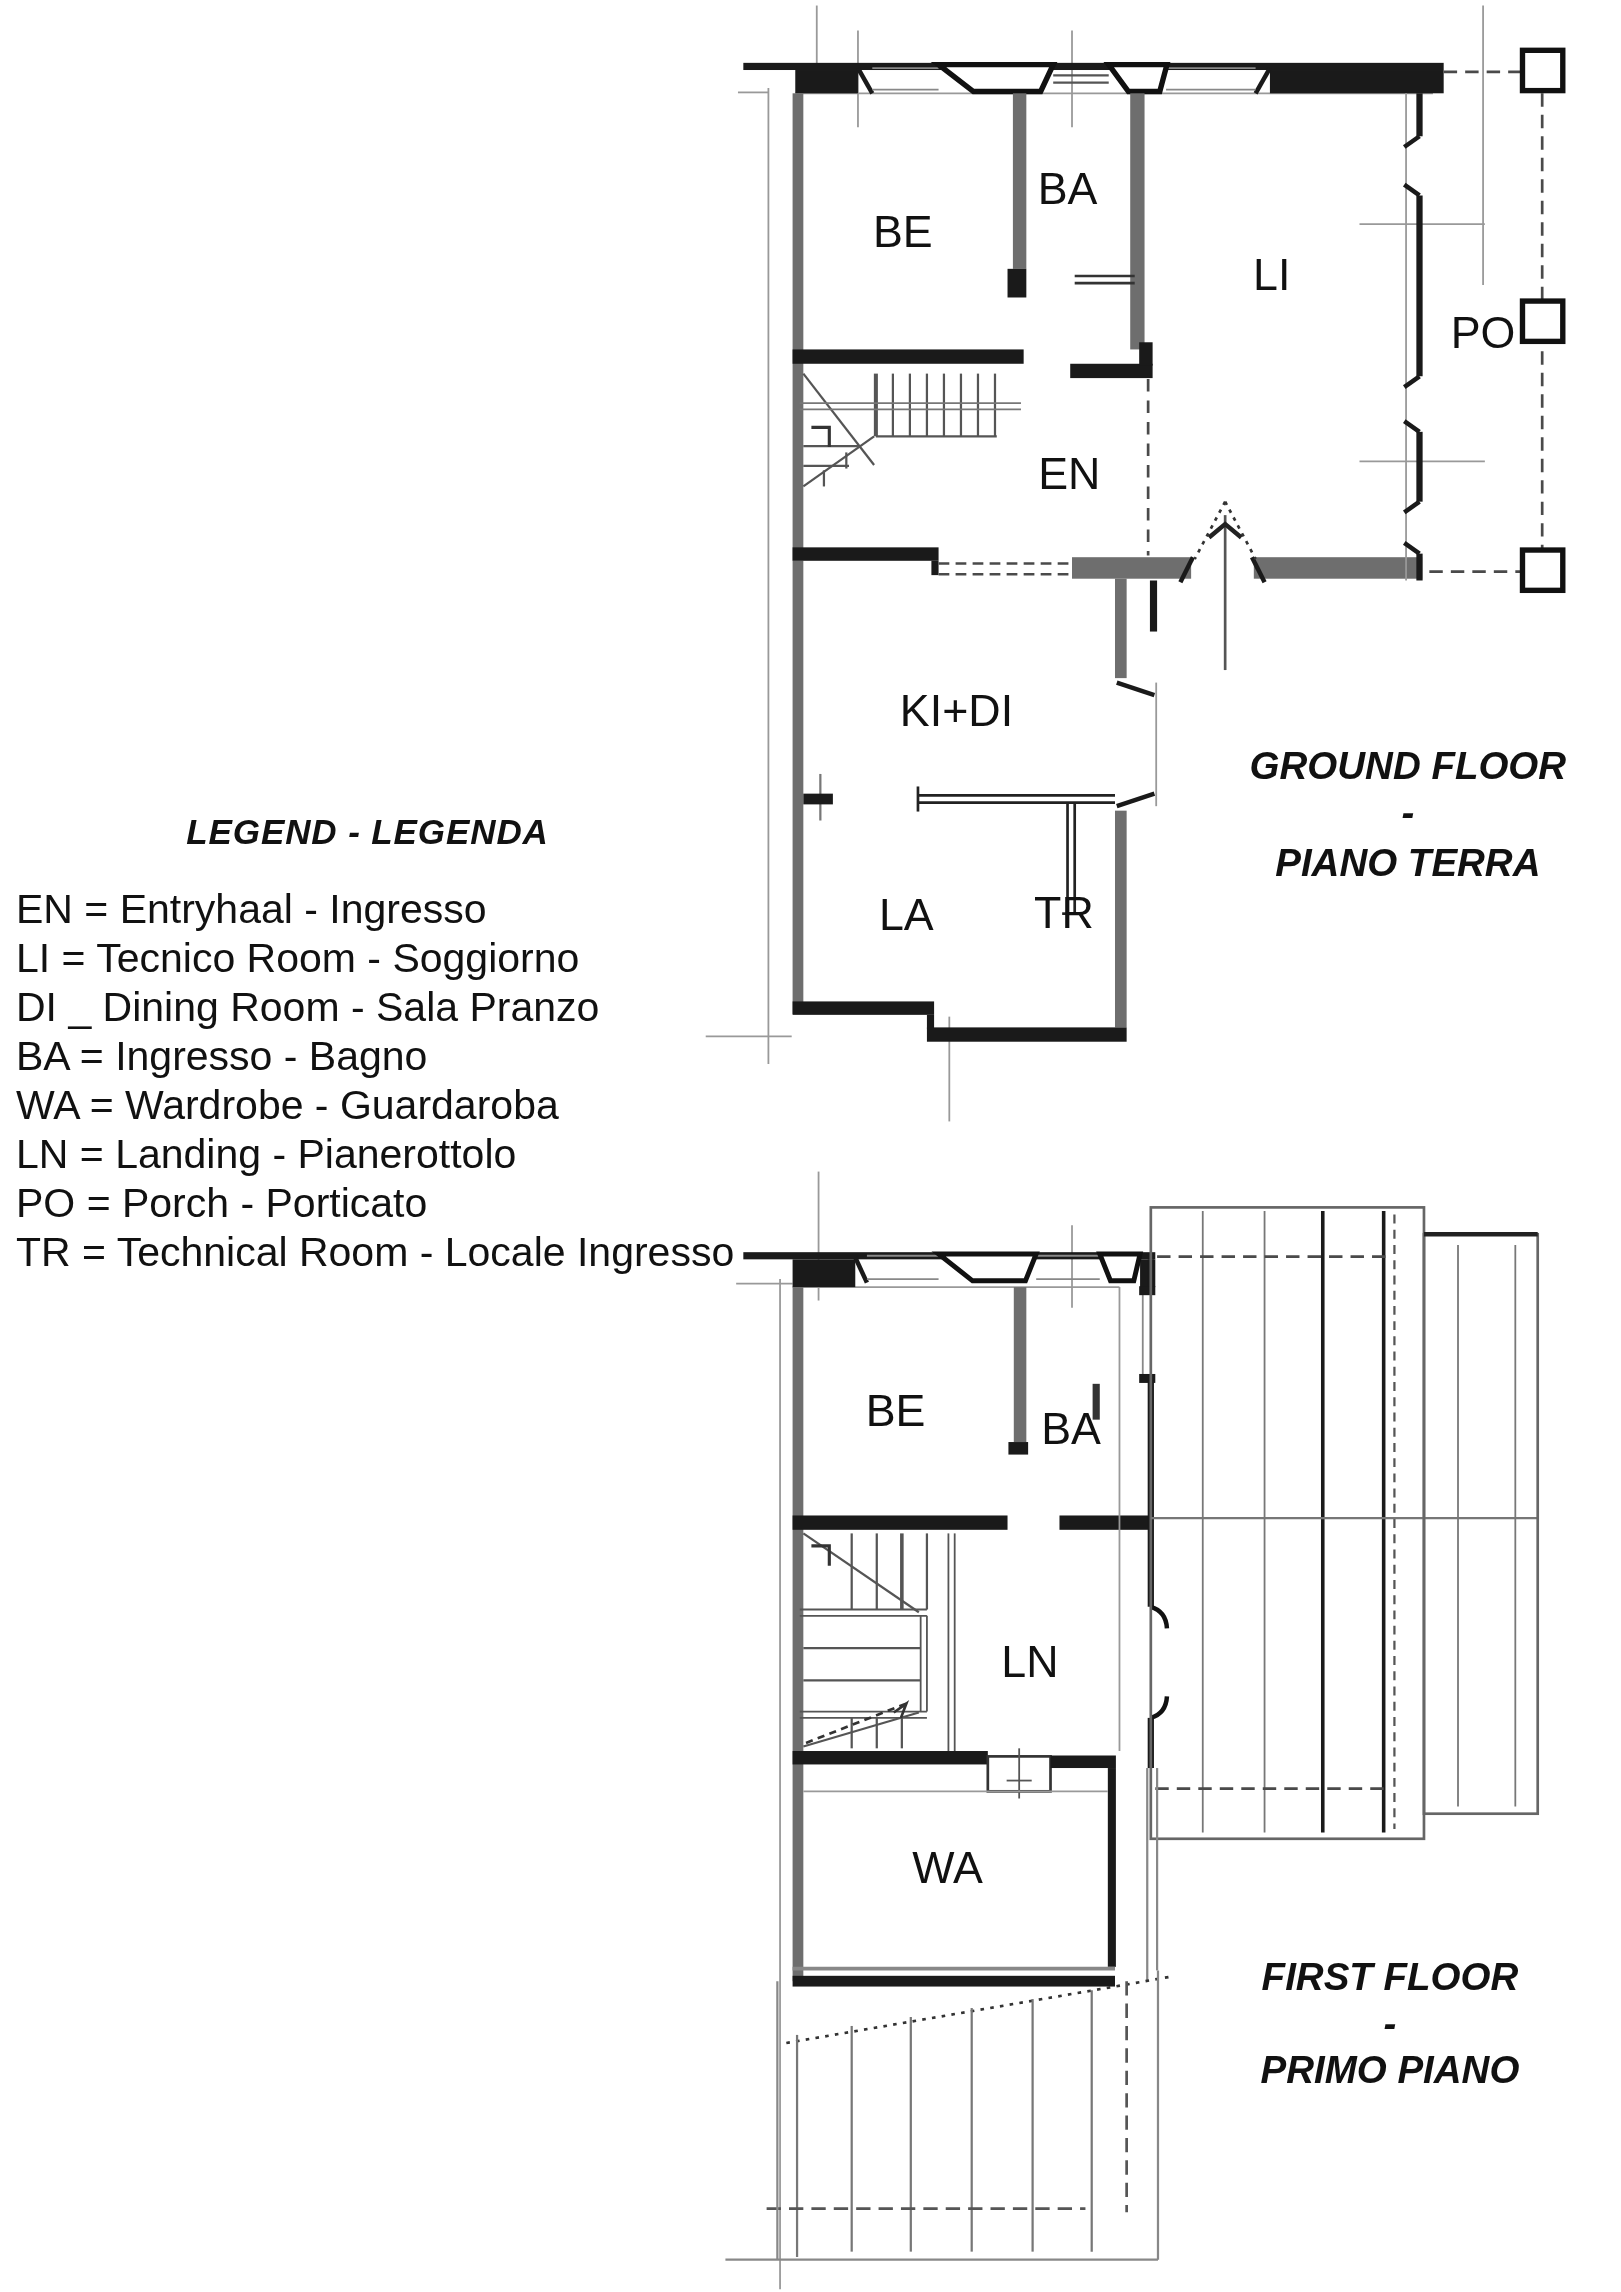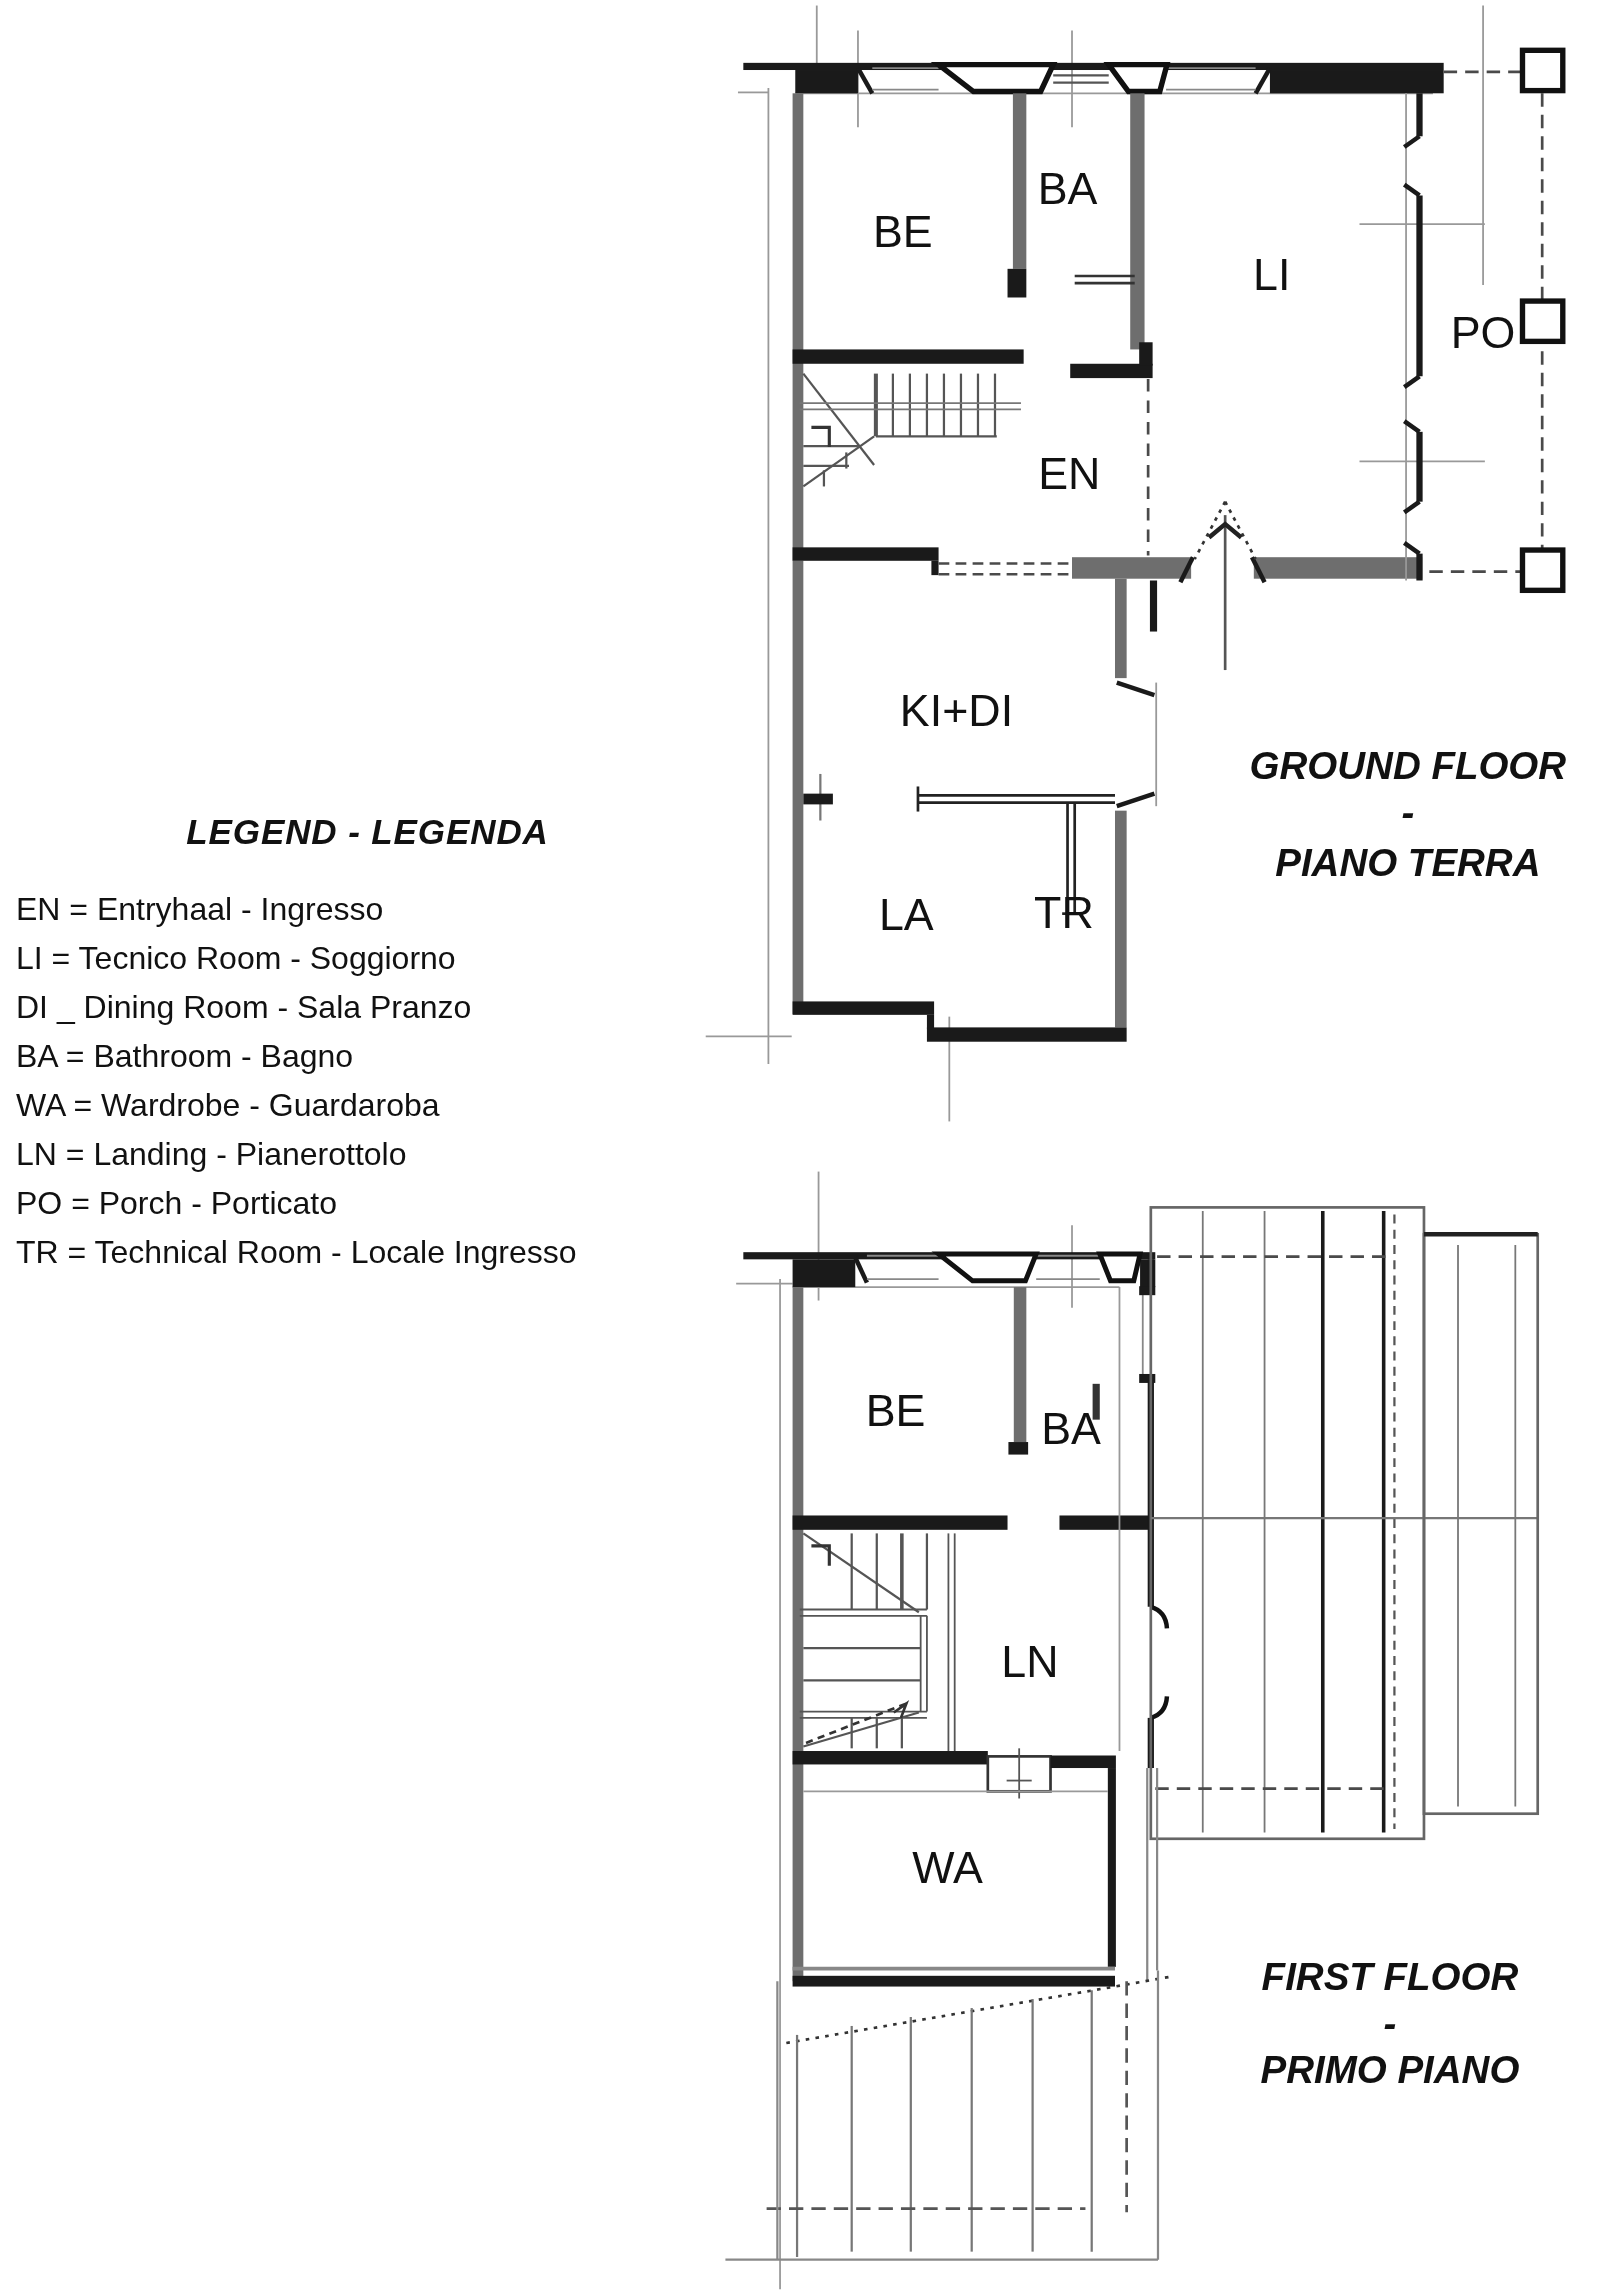--- a/index.html
+++ b/index.html
@@ -1,36 +1,36 @@
 <!DOCTYPE html>
 <html style="font-size:14.3px"><head>
 <meta charset="utf-8">
 <style>
   html,body{margin:0;padding:0;background:#fff;}
   .canvas{position:relative;width:1621px;height:2293px;background:#ffffff;overflow:hidden;
           font-family:"Liberation Sans", sans-serif;color:#111;}
   .legend{position:absolute;left:16px;top:885px;width:708px;}
   .legend-title{position:absolute;left:99px;top:812px;width:537px;text-align:center;
                 font-size:35px;font-weight:bold;font-style:italic;letter-spacing:0.9px;}
-  .legend-line{font-size:32px;line-height:49px;white-space:nowrap;}
+  .legend-line{font-size:41px;line-height:49px;white-space:nowrap;}
   svg text{font-family:"Liberation Sans", sans-serif;fill:#111;}
   .room-label{font-size:50px;}
   .plan-title{font-size:43px;font-weight:bold;font-style:italic;}
 </style>
 </head>
 <body>
 
 <div class="canvas">
 
   <div class="legend-title">LEGEND - LEGENDA</div>
   <div class="legend">
     <div class="legend-line">EN = Entryhaal - Ingresso</div>
     <div class="legend-line">LI = Tecnico Room - Soggiorno</div>
     <div class="legend-line">DI _ Dining Room - Sala Pranzo</div>
-    <div class="legend-line">BA = Bathroom - Bagno</div>
+    <div class="legend-line">BA = Ingresso - Bagno</div>
     <div class="legend-line">WA = Wardrobe - Guardaroba</div>
     <div class="legend-line">LN = Landing - Pianerottolo</div>
     <div class="legend-line">PO = Porch - Porticato</div>
     <div class="legend-line">TR = Technical Room - Locale Ingresso</div>
   </div>
 
   <svg width="1621" height="2293" viewBox="0 0 1810 2560" style="position:absolute;left:0;top:0;">
 
     <g>
 

